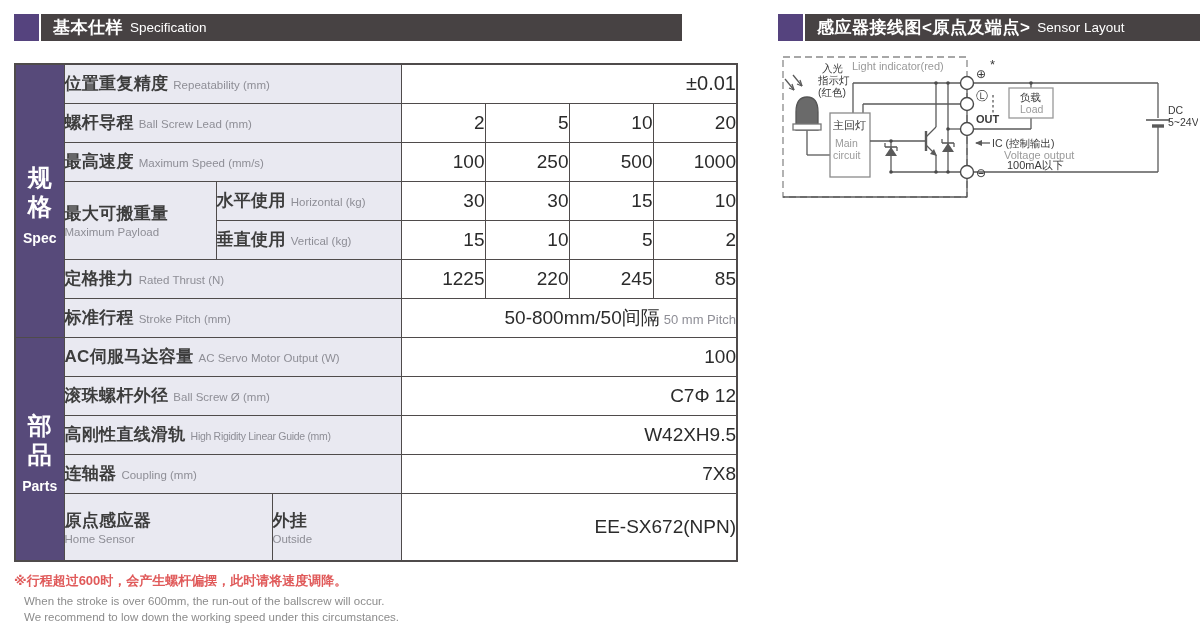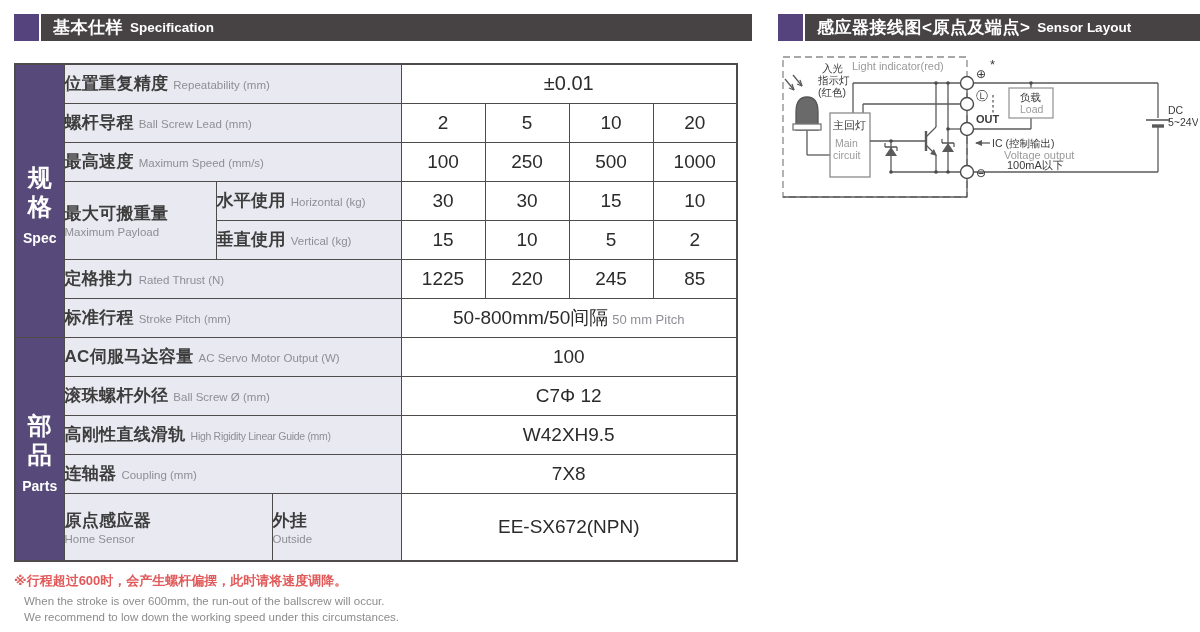--- a/index.html
+++ b/index.html
@@ -1,36 +1,36 @@
 <!DOCTYPE html>
 <html><head>
 <meta charset="utf-8">
 <style>
   * { margin:0; padding:0; box-sizing:border-box; }
   body { background:#fff; font-family:"Liberation Sans","DejaVu Sans",sans-serif; }
   .page { position:relative; width:1200px; height:632px; background:#ffffff; overflow:hidden; }
 
   
   .hdr { position:absolute; height:27px; background:#474243; display:flex; align-items:center; }
-  .hdr-left  { left:14px;  top:14px; width:738px; }
+  .hdr-left  { left:14px;  top:14px; width:668px; }
   .hdr-right { left:778px; top:14px; width:422px; }
   .hdr-sq { width:27px; height:27px; background:#55437e; flex:0 0 27px; border-right:2px solid #ffffff; }
   .hdr-zh { color:#fff; font-size:17px; font-weight:700; margin-left:12px; letter-spacing:0.5px; white-space:nowrap; }
-  .hdr-en { color:#fff; font-size:13.5px; font-weight:700; margin-left:7px; white-space:nowrap; }
+  .hdr-en { color:#fff; font-size:13.5px; font-weight:400; margin-left:7px; white-space:nowrap; }
 
   
   table.spec { position:absolute; left:14px; top:63px; border-collapse:collapse; table-layout:fixed; border:2px solid #4f4b4b; }
   table.spec td { border:1px solid #4f4b4b; vertical-align:middle; }
   tr.r { height:39px; } tr.r-last { height:68px; }
   td.lbl { background:#e9e9f1; }
   .zh { font-size:17px; font-weight:600; color:#3d3d3d; letter-spacing:0.3px; }
   .en { font-size:11.5px; font-weight:400; color:#8e8e96; margin-left:5px; }
   .en-b { display:block; font-size:11.5px; color:#8e8e96; margin-top:1px; }
   .en-tight { font-size:10.5px; letter-spacing:-0.3px; }
-  td.val { background:#fff; text-align:center; font-size:19px; color:#2b2b2b; }
+  td.val { background:#fff; text-align:right; font-size:19px; color:#2b2b2b; }
   .val-sub { font-size:13px; color:#8e8e96; margin-left:4px; }
   td.side { background:#574a7a; text-align:center; }
   .side-zh { font-size:24px; font-weight:700; color:#fff; width:26px; margin:8px auto; line-height:1.2; word-break:break-all; }
   .side-en { font-size:14px; font-weight:700; color:#fff; margin-top:3px; }
 
   
   .note { position:absolute; top:572px; }
   .note-l { left:14px; width:405px; }
   .note-r { left:425px; width:360px; }
   .note-zh { color:#e05a5a; font-size:13px; font-weight:700; margin-bottom:3px; }

